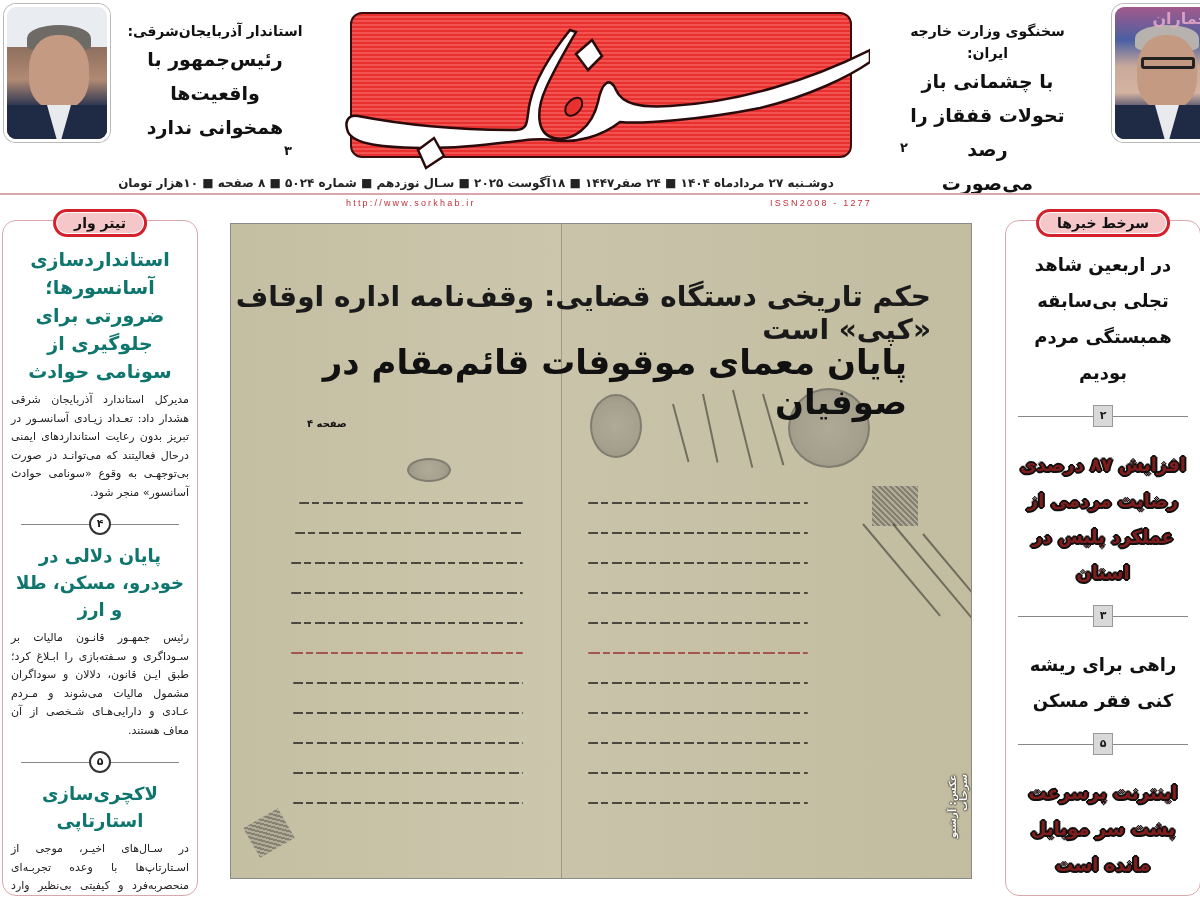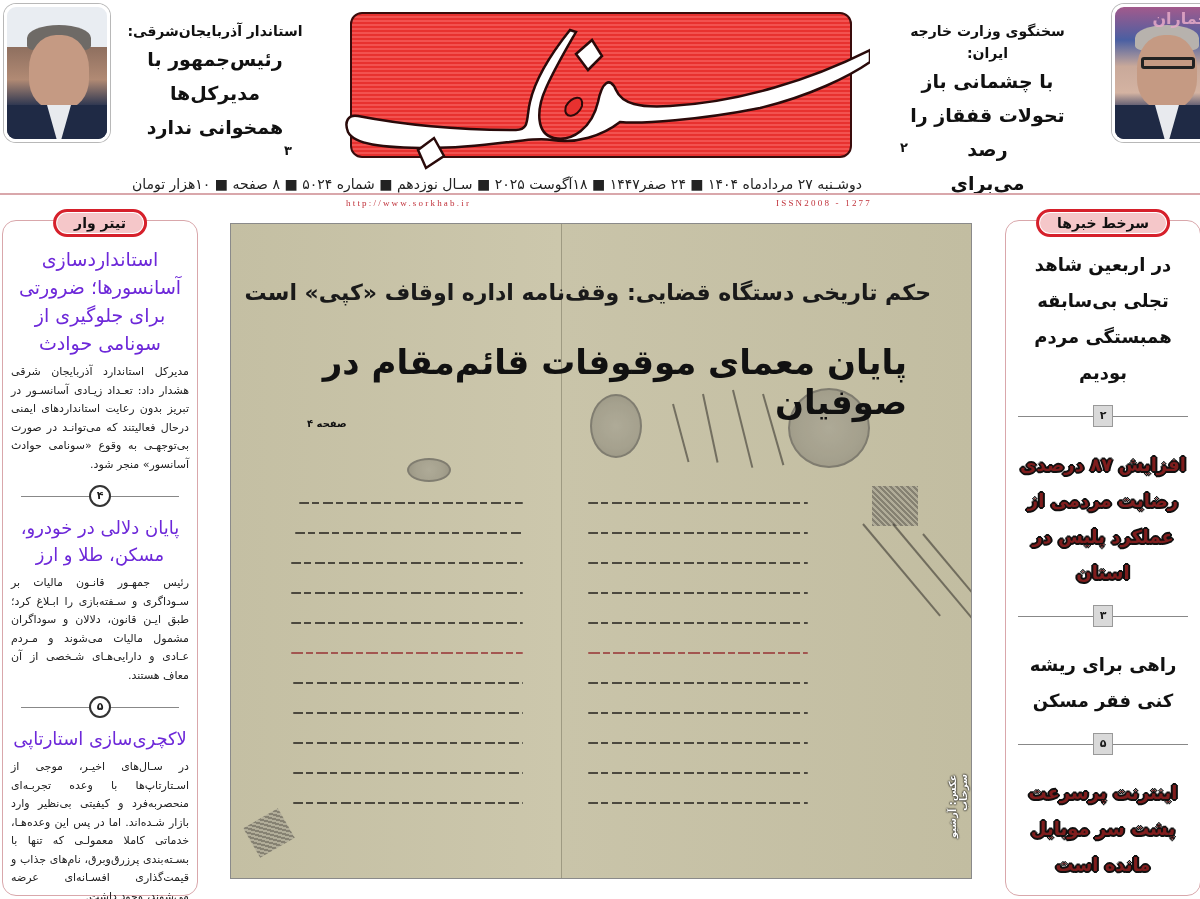--- a/index.html
+++ b/index.html
@@ -9,25 +9,25 @@
   
   .masthead { position: absolute; left: 0; top: 0; width: 1200px; height: 200px; }
   .logo-box {
     position: absolute; left: 350px; top: 12px; width: 502px; height: 146px;
     border-radius: 12px; border: 2px solid #3a0c0c;
     background: repeating-linear-gradient(0deg, #e8312f 0px, #e8312f 2px, #f25250 2px, #f25250 4px);
     overflow: visible;
   }
   .logo-svg { position: absolute; left: -12px; top: -4px; width: 530px; height: 160px; }
   .dateline {
-    position: absolute; left: 362px; top: 176px; width: 500px; text-align: right;
-    font-size: 14px; font-weight: normal; color: #222; white-space: nowrap;
+    position: absolute; left: 334px; top: 176px; width: 500px; text-align: right;
+    font-size: 12px; font-weight: bold; color: #222; white-space: nowrap;
   }
   .masthead-rule { position: absolute; left: 0; top: 193px; width: 1200px; height: 2px; background: #d9a7ab; }
-  .url-line { position: absolute; left: 346px; top: 198px; width: 526px; height: 12px; font-family: Liberation Serif, serif; font-size: 9px; color: #c0323b; letter-spacing: 2.2px; direction: ltr; }
+  .url-line { position: absolute; left: 346px; top: 198px; width: 526px; height: 12px; font-family: Liberation Sans, sans-serif; font-size: 9px; color: #c0323b; letter-spacing: 2.2px; direction: ltr; }
   .url-line .url { position: absolute; left: 0; top: 0; }
   .url-line .issn { position: absolute; right: 0; top: 0; }
 
   
   .teaser { position: absolute; top: 20px; text-align: center; }
   .teaser .kicker { font-size: 14px; font-weight: bold; color: #111; line-height: 22px; }
   .teaser .head { font-size: 19px; font-weight: bold; color: #111; line-height: 34px; }
   .teaser-right { left: 895px; width: 185px; text-align: center; }
   .teaser-left { left: 120px; width: 190px; }
   .teaser-page { position: absolute; font-size: 13px; font-weight: bold; color: #111; }
@@ -53,40 +53,40 @@
   .panel-left { left: 2px; }
   .panel-right { left: 1005px; }
   .panel-tab {
     position: absolute; top: -12px; left: 50%; transform: translateX(-50%);
     height: 28px; padding: 0 18px; border-radius: 14px;
     background: #f5c7c9; border: 3px solid #d6202b; box-shadow: 0 0 0 1px #fff inset;
     font-size: 14px; font-weight: bold; color: #111; line-height: 22px; white-space: nowrap;
   }
   .panel-inner { position: absolute; left: 8px; right: 8px; top: 22px; bottom: 8px; }
 
-  .lp-head { font-size: 18px; font-weight: normal; line-height: 27px; text-align: center; color: #6d28d9; }
+  .lp-head { font-size: 18px; font-weight: bold; line-height: 27px; text-align: center; color: #0f766e; }
   .lp-body { font-size: 11px; line-height: 18.5px; text-align: justify; color: #222; margin-top: 6px; }
   .sep-circle { position: relative; height: 26px; margin: 10px 0 4px; }
   .sep-circle::before { content: ""; position: absolute; left: 10px; right: 10px; top: 12px; height: 1px; background: #888; }
   .sep-circle span { position: absolute; left: 50%; top: 1px; transform: translateX(-50%); width: 22px; height: 22px; border-radius: 50%; border: 2px solid #333; background: #fff; font-size: 11px; font-weight: bold; text-align: center; line-height: 18px; }
 
   .rp-head { font-size: 18px; font-weight: bold; line-height: 36px; text-align: center; color: #111; }
   .rp-head.outline { color: #7f1d1d; text-shadow: -1px -1px 0 #111, 1px -1px 0 #111, -1px 1px 0 #111, 1px 1px 0 #111, 0 2px 0 #111, 2px 0 0 #111, -2px 0 0 #111, 0 -2px 0 #111; }
   .sep-box { position: relative; height: 22px; margin: 14px 0 20px; }
   .sep-box::before { content: ""; position: absolute; left: 4px; right: 4px; top: 11px; height: 1px; background: #888; }
   .sep-box span { position: absolute; left: 50%; top: 0; transform: translateX(-50%); width: 20px; height: 22px; border: 1px solid #999; background: #d9d9d9; font-size: 11px; font-weight: bold; text-align: center; line-height: 20px; }
 
   
   .feature {
     position: absolute; left: 230px; top: 223px; width: 742px; height: 656px;
     background: #b8b396; border: 1px solid #8a8a8a; overflow: hidden;
   }
   .page-left { position: absolute; left: 0; top: 0; width: 330px; height: 100%; background: linear-gradient(90deg, #c4bfa3, #ccc7ac); }
   .page-right { position: absolute; left: 330px; top: 0; width: 412px; height: 100%; background: linear-gradient(90deg, #c9c4a9, #c2bda1); border-left: 1px solid #9e9a82; }
-  .kicker-main { position: absolute; left: 0; top: 56px; width: 700px; text-align: right; font-size: 22px; font-weight: bold; color: #1a1a1a; }
+  .kicker-main { position: absolute; left: 0; top: 56px; width: 700px; text-align: right; font-size: 28px; font-weight: bold; color: #1a1a1a; }
   .headline-main { position: absolute; left: 0; top: 118px; width: 676px; text-align: right; font-size: 34px; font-weight: bold; color: #111; letter-spacing: -0.5px; }
   .page-ref { position: absolute; left: 76px; top: 194px; font-size: 10px; font-weight: bold; color: #111; }
   .photo-credit { position: absolute; left: 716px; top: 550px; writing-mode: vertical-rl; transform: rotate(180deg); font-size: 10px; font-weight: bold; color: #fff; text-shadow: 0 0 2px #000, 0 0 2px #000; }
 
   .ms-line { position: absolute; height: 2px; border-radius: 2px; background: repeating-linear-gradient(90deg, #2d2a24 0 10px, transparent 10px 13px, #2d2a24 13px 20px, transparent 20px 24px); opacity: 0.8; }
   .ms-line.red { background: repeating-linear-gradient(90deg, #9a3b3b 0 12px, transparent 12px 15px, #9a3b3b 15px 22px, transparent 22px 25px); }
   .seal { position: absolute; border-radius: 50%; border: 2px solid #6f6c63; background: radial-gradient(circle, #a9a594 0%, #9d9988 60%, #8d897a 100%); opacity: 0.8; }
   .stamp-sq { position: absolute; background: repeating-linear-gradient(45deg, #6b675d 0 2px, #a9a594 2px 4px); opacity: 0.7; }
   .diag { position: absolute; width: 2px; background: #3a3730; opacity: 0.6; transform-origin: top; }
 </style>
@@ -96,40 +96,40 @@
 <div class="masthead">
 
   <div class="photo photo-left">
     <div class="hair"></div>
       <div class="face"></div>
       <div class="suit"></div>
       <div class="shirt"></div>
   </div>
   <div class="teaser teaser-left">
     <div class="kicker">استاندار آذربایجان‌شرقی:</div>
-    <div class="head">رئیس‌جمهور با مدیرکل‌ها</div>
+    <div class="head">رئیس‌جمهور با واقعیت‌ها</div>
     <div class="head">همخوانی ندارد</div>
   </div>
   <div class="teaser-page" style="left:284px; top:143px;">۳</div>
 
   <div class="logo-box">
     <svg class="logo-svg" viewBox="0 0 530 160">
       <path d="M530 40 C470 70, 400 92, 330 96 C300 98, 282 94, 276 80 C270 66, 262 72, 258 92 C252 118, 232 132, 214 128 C196 124, 196 100, 206 78 C216 56, 228 36, 236 22 L230 20 C214 40, 196 66, 190 92 C186 108, 190 120, 176 120 C140 120, 80 118, 18 106 C8 104, 4 112, 8 122 C14 134, 40 138, 90 138 C150 138, 190 126, 212 130 C236 134, 262 126, 280 112 C300 114, 360 110, 420 98 C470 86, 510 66, 530 52 Z" fill="#ffffff" stroke="#2a0a0a" stroke-width="2.5"></path>
       <path d="M236 44 L252 30 L262 46 L248 60 Z" fill="#ffffff" stroke="#2a0a0a" stroke-width="2.5"></path>
       <path d="M78 140 L94 128 L104 146 L86 158 Z" fill="#ffffff" stroke="#2a0a0a" stroke-width="2.5"></path>
       <path d="M226 96 C232 86, 244 84, 242 96 C238 108, 222 110, 226 96 Z" fill="#e8312f" stroke="#2a0a0a" stroke-width="2"></path>
     </svg>
   </div>
   <div class="dateline">دوشـنبه ۲۷ مردادماه ۱۴۰۴ ■ ۲۴ صفر۱۴۴۷ ■ ۱۸آگوست ۲۰۲۵ ■ سـال نوزدهم ■ شماره ۵۰۲۴ ■ ۸ صفحه ■ ۱۰هزار تومان</div>
 
   <div class="teaser teaser-right">
     <div class="kicker">سخنگوی وزارت خارجه ایران:</div>
     <div class="head">با چشمانی باز</div>
     <div class="head">تحولات قفقاز را رصد</div>
-    <div class="head">می‌برای</div>
+    <div class="head">می‌صورت</div>
   </div>
   <div class="teaser-page" style="left:900px; top:140px;">۲</div>
   <div class="photo photo-right">
     <div class="hair"></div>
       <div class="face"></div>
       <div class="glasses"></div>
       <div class="suit"></div>
       <div class="shirt"></div>
     <div class="watermark">جماران</div>
   </div>

